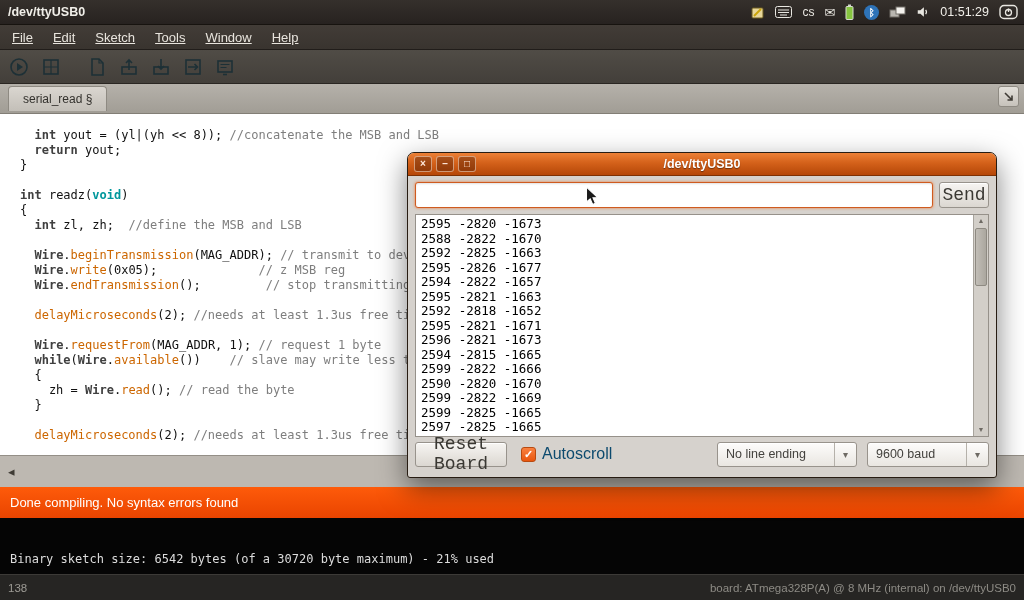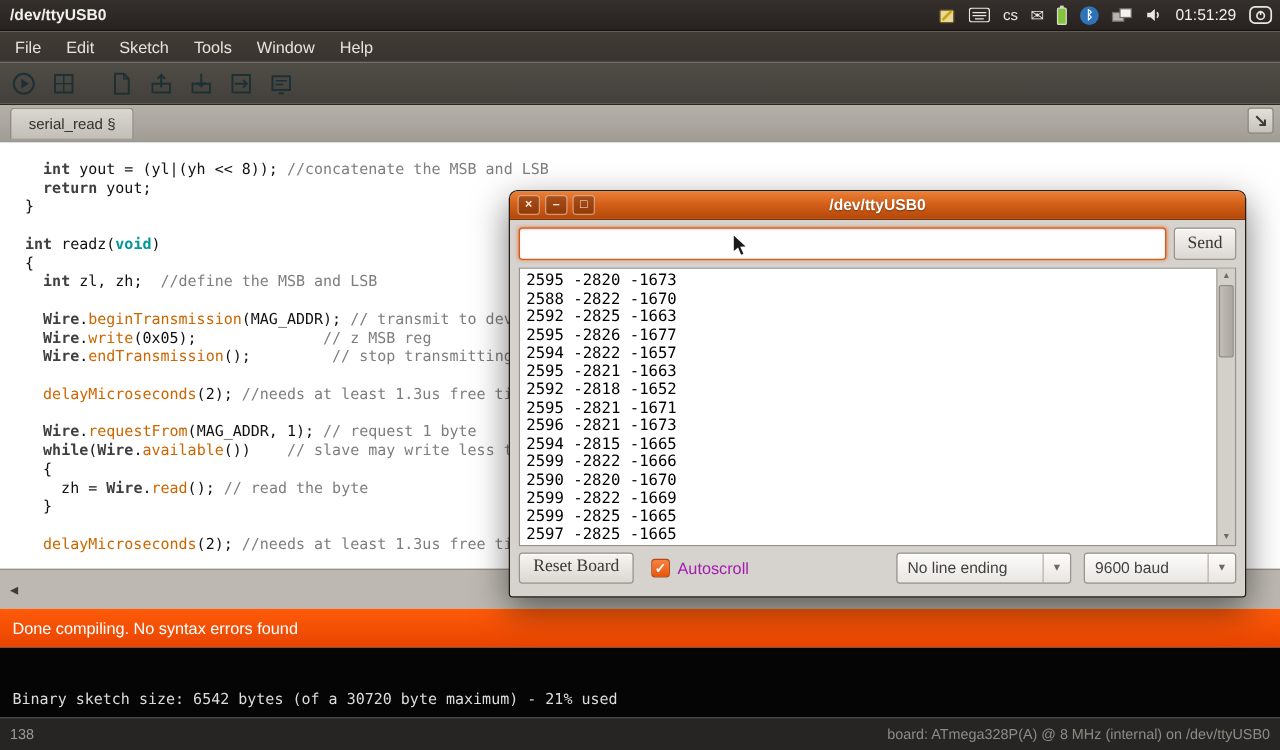--- a/index.html
+++ b/index.html
@@ -22,21 +22,21 @@
   .clock { font-size: 12.5px; color:#f1efe9; }
   .bt-badge { width:15px; height:15px; border-radius:50%; background:#2e73b8;
     color:#fff; font-size:10px; display:flex; align-items:center; justify-content:center; font-weight:bold; }
   .glyph-icon { font-size:13px; color:#e9e7e1; line-height:1; }
   
   #menubar {
     position:absolute; top:25px; left:0; width:100%; height:25px;
     background: linear-gradient(#423c37,#39342f); border-bottom:1px solid #211d1a;
     display:flex; align-items:center; padding-left:2px;
   }
-  .menu-item { color:#e8e4dd; font-size:13px; padding:0 10px; line-height:25px; cursor:default; }
+  .menu-item { color:#e8e4dd; font-size:13px; padding:0 10px; line-height:25px; cursor:default;text-decoration:underline; }
   
   #toolbar {
     position:absolute; top:50px; left:0; width:100%; height:34px;
     background: linear-gradient(#504c46,#433f3a); border-bottom:1px solid #2a2622;
     display:flex; align-items:center; gap:6px; padding-left:6px;
   }
   .tool-btn { width:26px; height:26px; display:flex; align-items:center; justify-content:center; border-radius:3px; }
   .tool-spacer { width:8px; }
   
   #tabstrip {
@@ -123,21 +123,21 @@
   .sm-input {
     position:absolute; left:0; right:56px; height:26px;
     border:1px solid #cf5b1f; border-radius:3px; background:#fff;
     box-shadow: 0 0 3px rgba(240,110,40,.85), inset 0 1px 2px rgba(0,0,0,.12);
     font-size:13px; padding:0 6px; outline:none;
   }
   .gtk-btn {
     background: linear-gradient(#f7f5f2,#dbd7d1);
     border:1px solid #98938c; border-radius:3px;
     box-shadow: inset 0 1px 0 #fff;
-    color:#3a3833; font-size:14px; font-family:Liberation Serif, serif;
+    color:#3a3833; font-size:18px; font-family:Liberation Mono, monospace;
     display:flex; align-items:center; justify-content:center;
   }
   .sm-send { position:absolute; right:0; top:0; width:50px; height:26px; }
   .sm-output {
     position:absolute; top:61px; left:7px; right:7px; bottom:40px;
     background:#fff; border:1px solid #96918a;text-decoration:underline;
   }
   .sm-output-text {
     position:absolute; top:2px; left:5px; right:17px; bottom:0; overflow:hidden;
     font-family:"DejaVu Sans Mono", monospace; font-size:12.5px; line-height:14.5px; color:#000;
@@ -154,21 +154,21 @@
   .sm-bottom {
     position:absolute; left:0; right:0; bottom:4px; height:38px;
     display:flex; align-items:center; padding:0 7px;
   }
   .sm-reset { width:92px; height:25px; }
   .checkbox {
     width:15px; height:15px; margin-left:14px; border-radius:3px;
     background:linear-gradient(#f98140,#e9560e); border:1px solid #b84a10;
     color:#fff; font-size:11px; font-weight:bold; display:flex; align-items:center; justify-content:center;
   }
-  .checkbox-label { margin-left:6px; font-size:13px; color:#a21caf; }
+  .checkbox-label { margin-left:6px; font-size:16px; color:#0c4a6e; }
   .combo { height:25px; display:flex; align-items:center; border:1px solid #98938c; border-radius:3px;
     background:linear-gradient(#fdfcfb,#e9e6e1); box-shadow: inset 0 1px 0 #fff; }
   .combo-value { padding:0 8px; font-size:12.5px; color:#44423e; flex:1; white-space:nowrap; overflow:hidden; }
   .combo-arrow { width:22px; align-self:stretch; border-left:1px solid #b5b1aa;
     display:flex; align-items:center; justify-content:center; color:#6e6a64; font-size:10px; }
   .combo-lineending { width:140px; margin-left:auto; }
   .combo-baud { width:122px; margin-left:10px; }
   
   #mouse-cursor { position:absolute; left:584px; top:186px; z-index:30; }
 </style>

